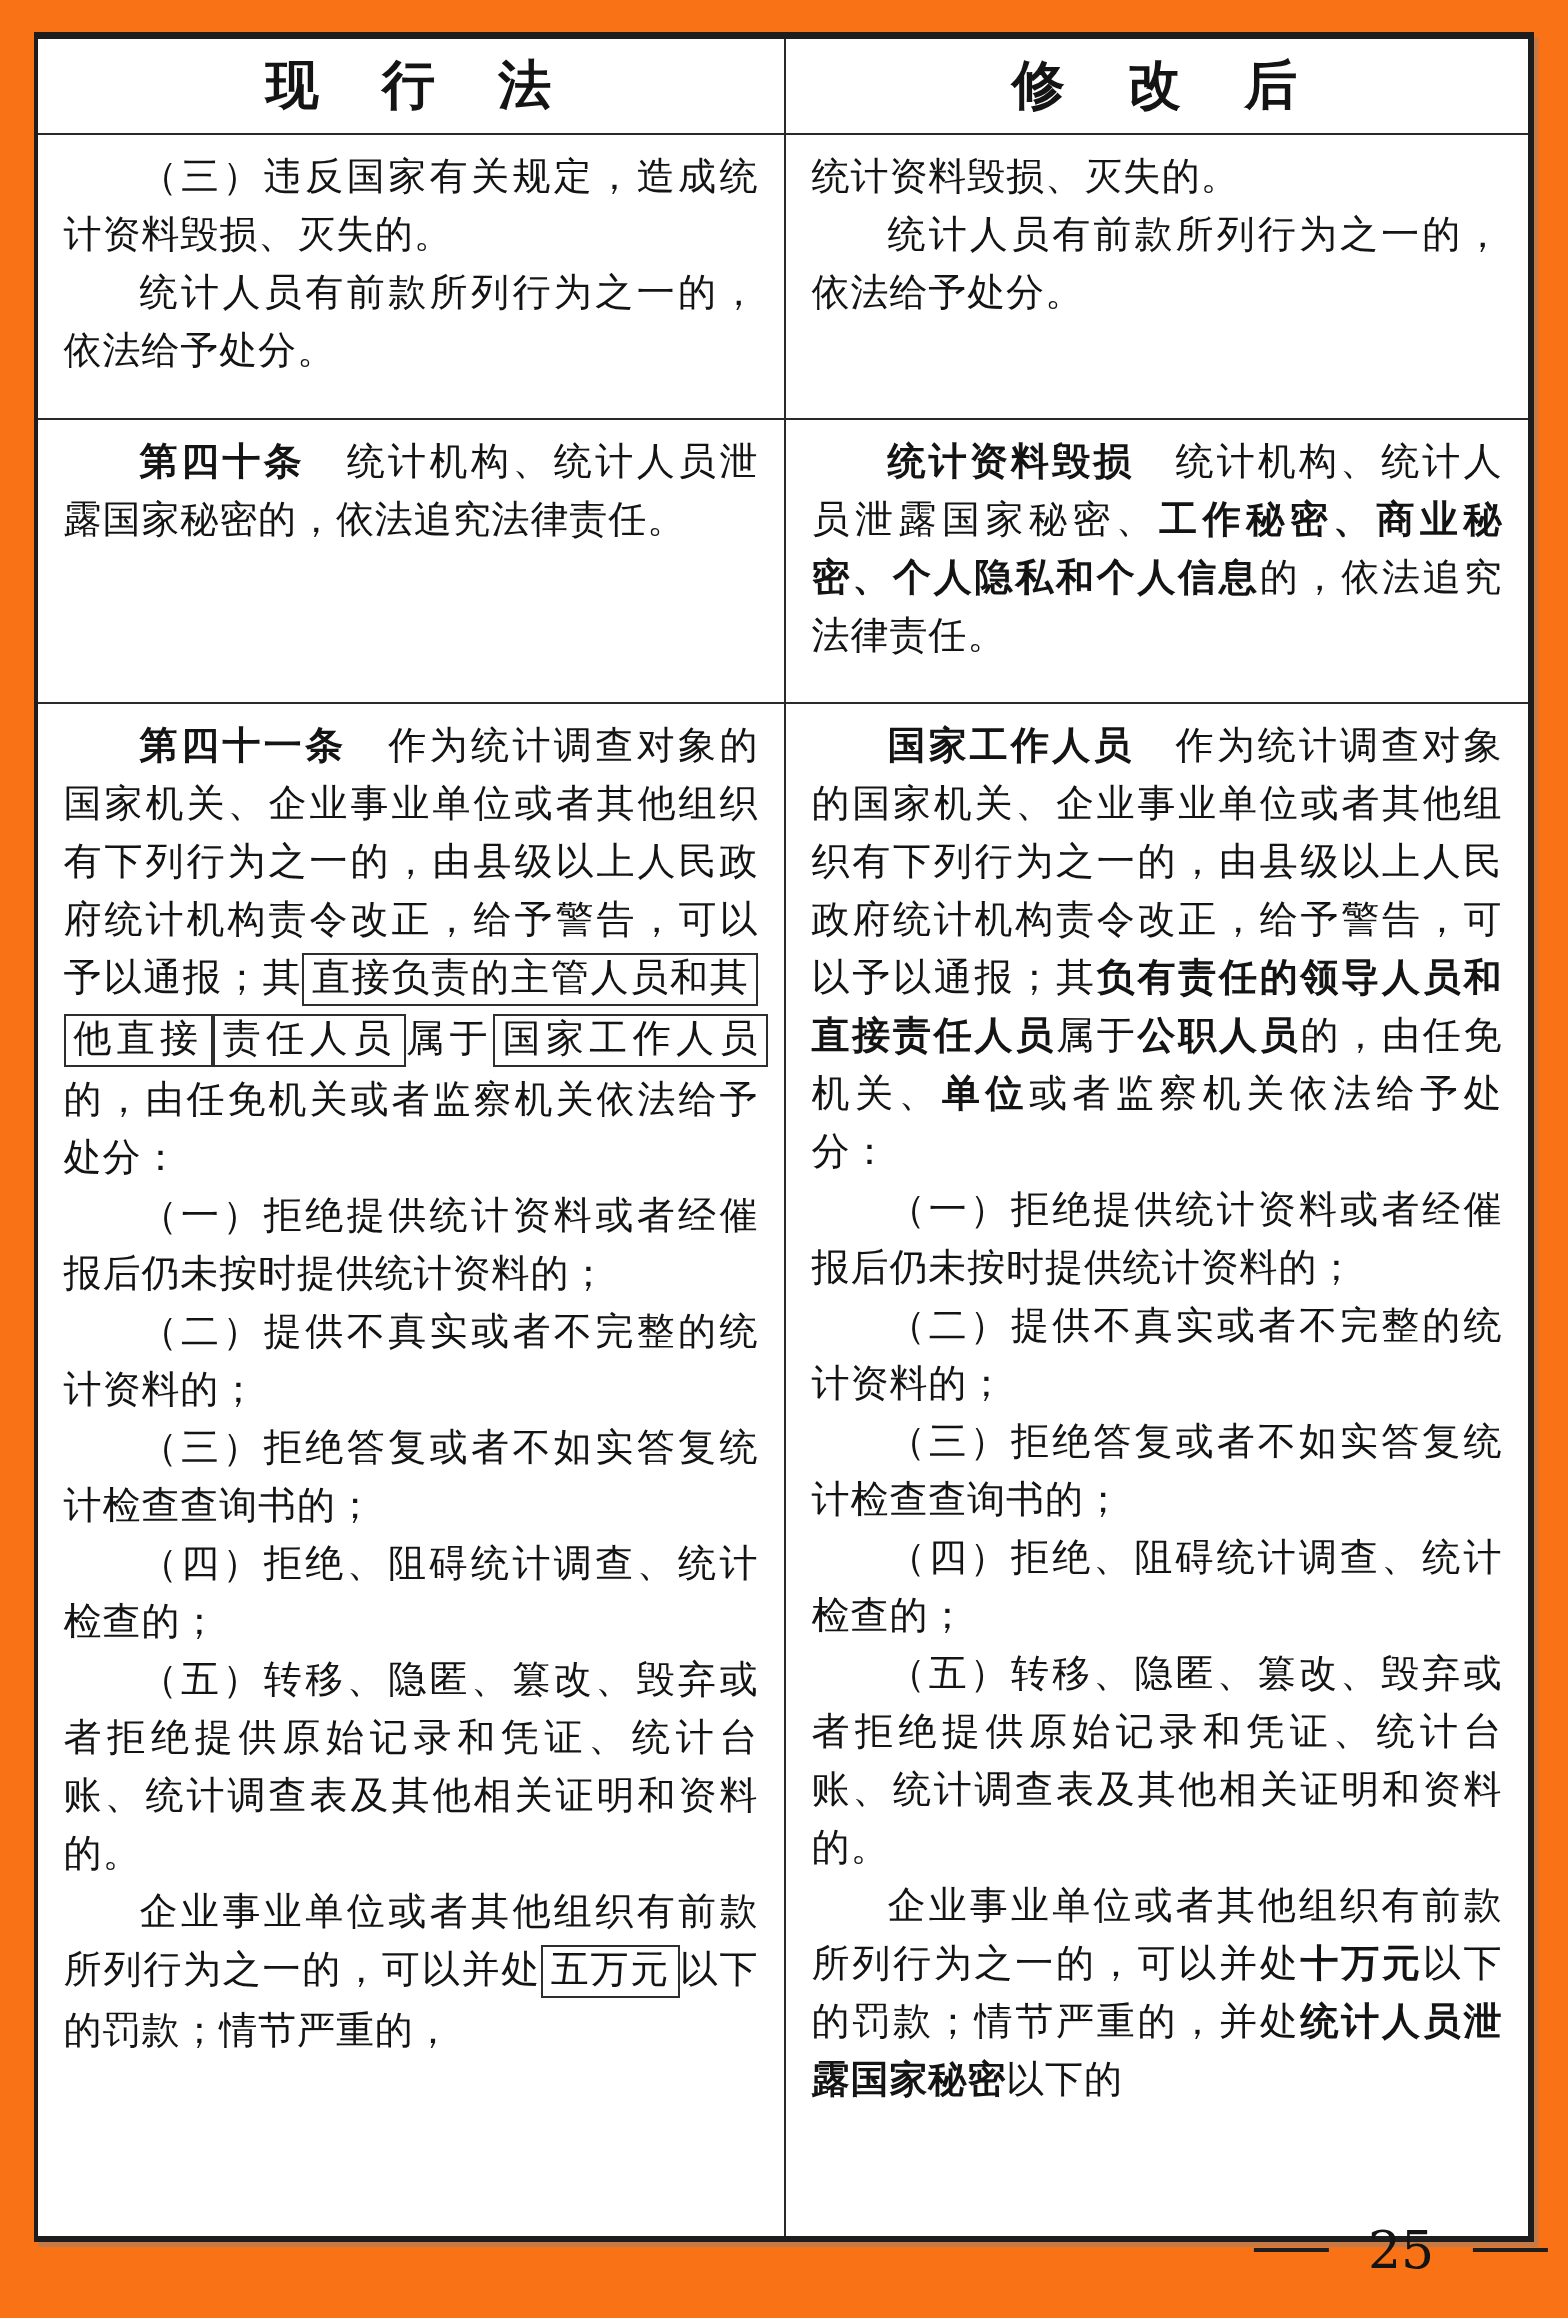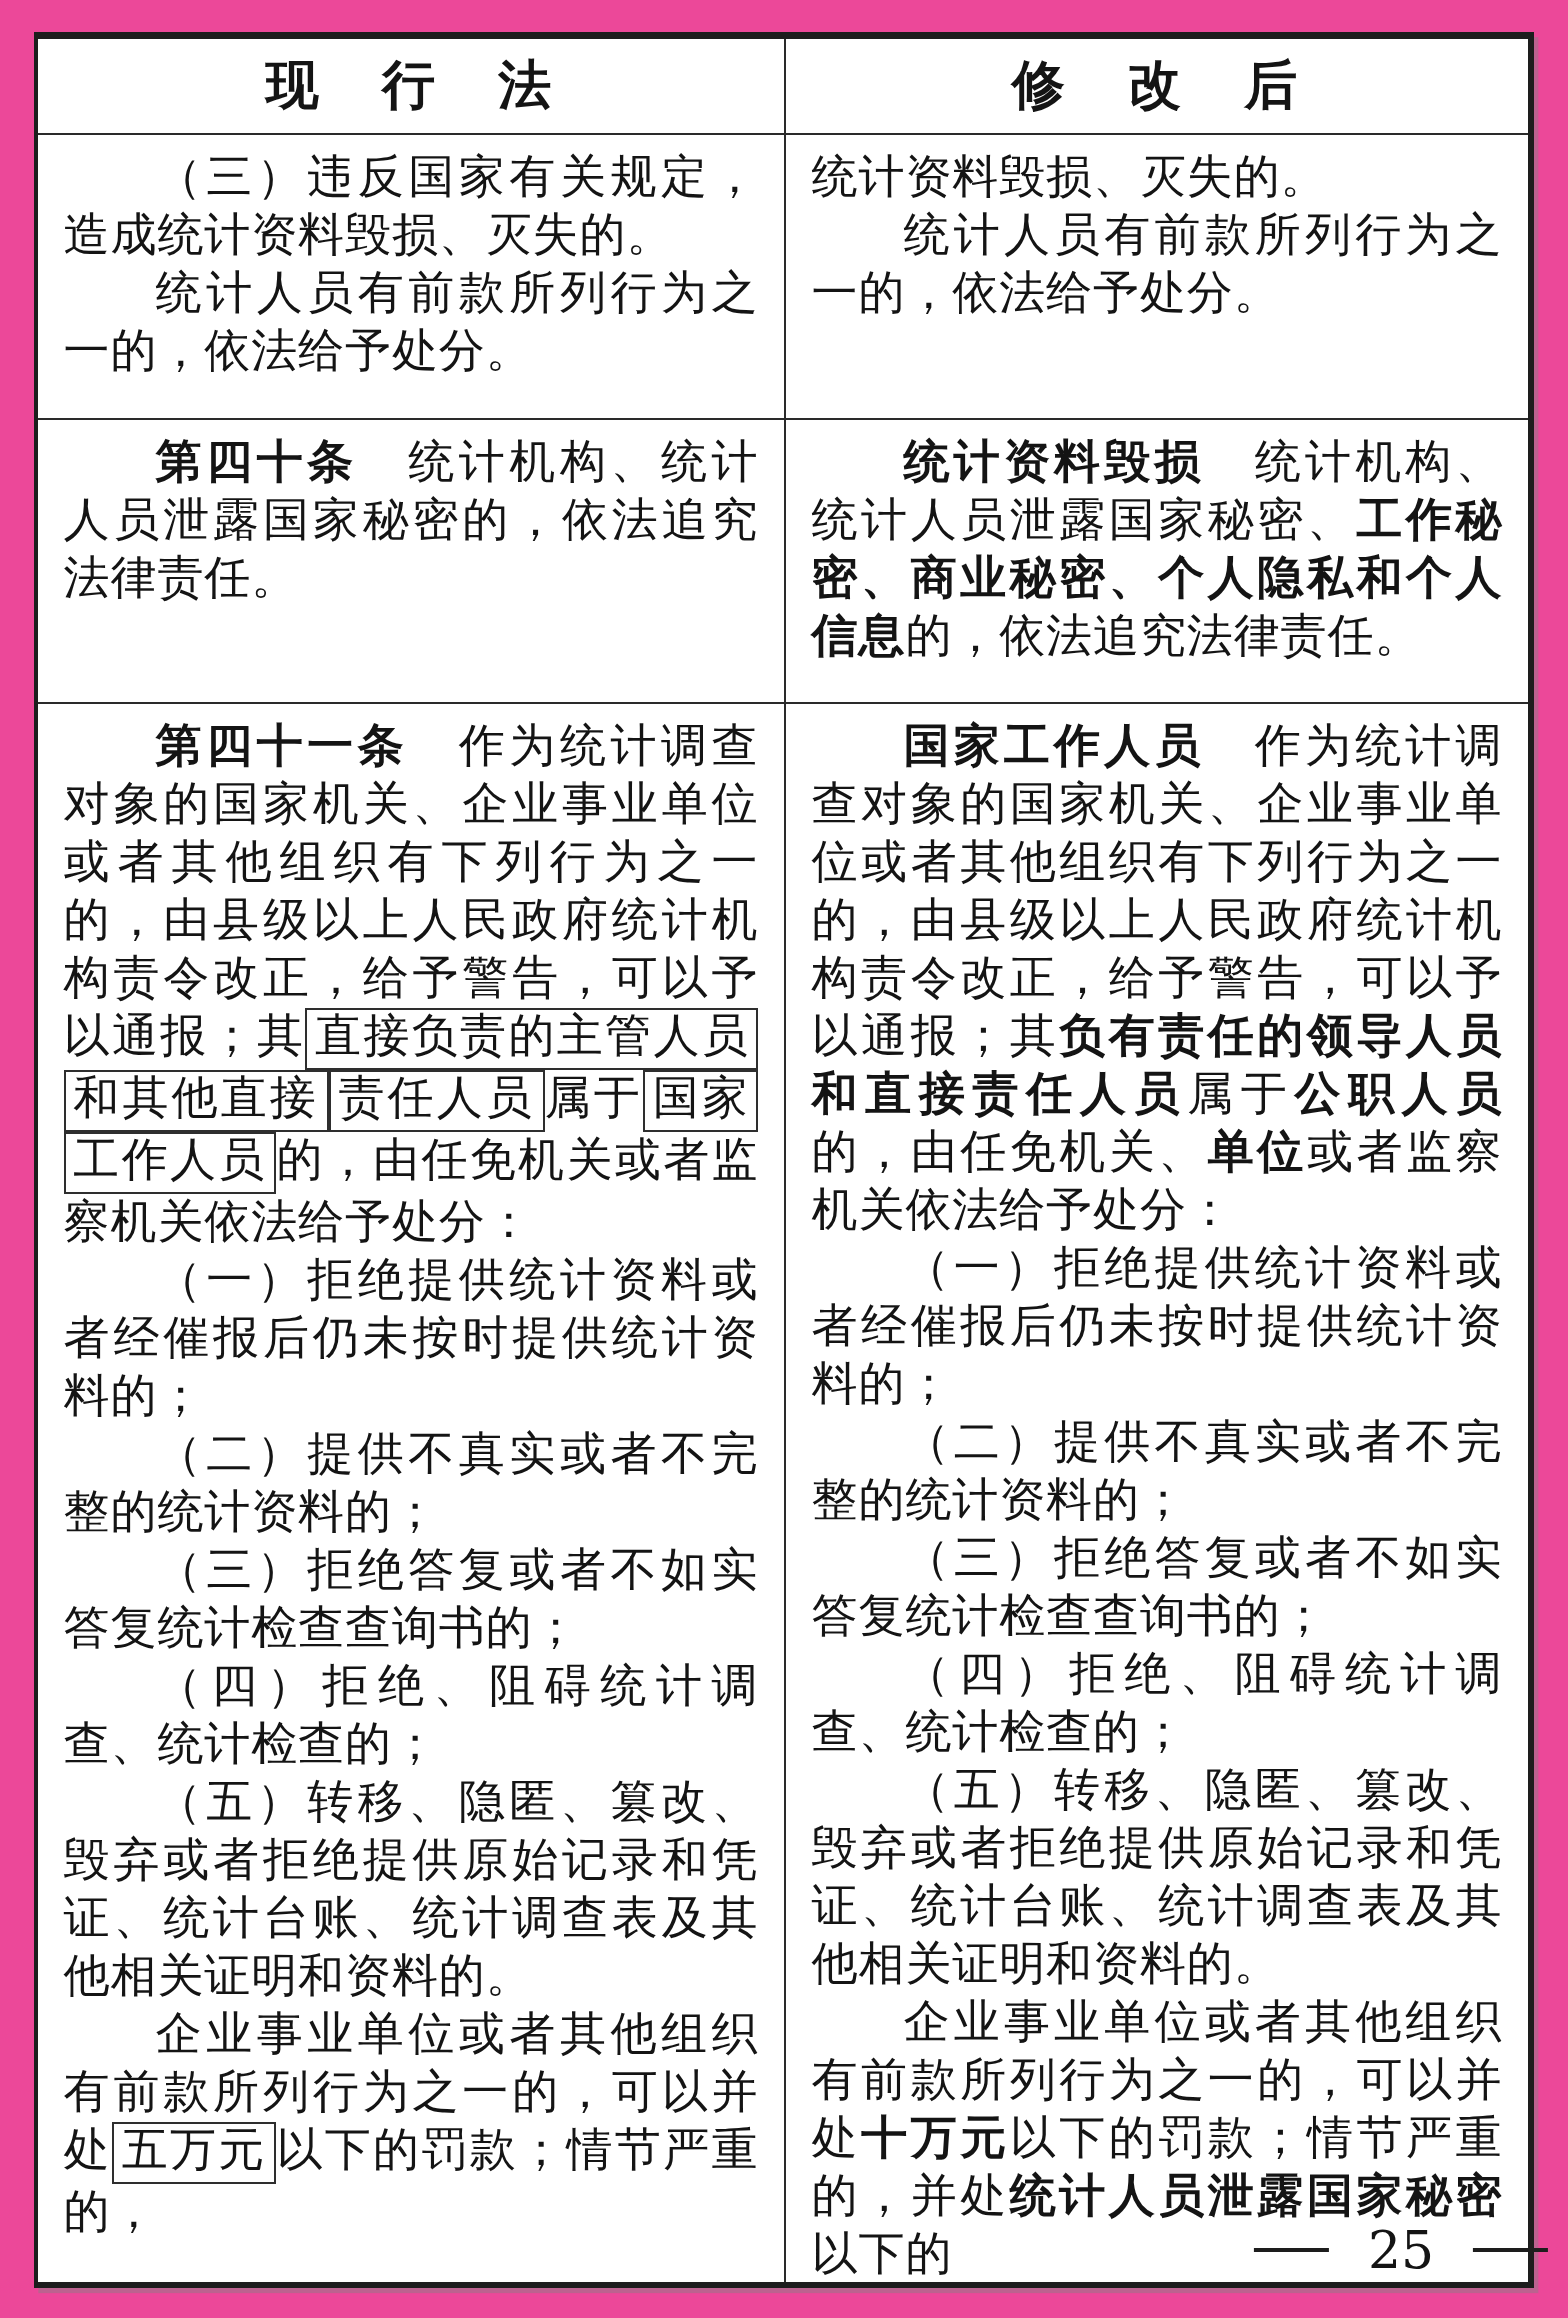--- a/index.html
+++ b/index.html
@@ -6,21 +6,21 @@
   body {
     width: 1568px; height: 2319px;
     background: #ffffff;
     color: #141414;
     font-family: "DejaVu Serif", "Liberation Serif", serif;
   }
   .sheet {
     position: relative;
     width: 1568px; height: 2319px;
     overflow: hidden;
-    background: #ec4899;
+    background: #f97316;
   }
   table.cmp {
     position: absolute;
     left: 34px; top: 32px;
     width: 1495px;
     border-collapse: collapse;
     table-layout: fixed;
     background: #fff;
     border-top: 7.7px solid #1d1d1d;
     border-bottom: 6.8px solid #1d1d1d;
@@ -42,21 +42,21 @@
     font-size: 53px;
     font-weight: bold;
     font-family: "DejaVu Sans", "Liberation Sans", sans-serif;
     letter-spacing: 5.1px;
   }
   tr.r1 td { height: 271px; }
   tr.r2 td { height: 270px; }
   tr.r3 td { height: 1520px; }
   .para {
     margin: 0;
-    font-size: 46px;
+    font-size: 38px;
     line-height: 58px;
     text-align: justify;
     text-justify: inter-character;
     letter-spacing: 0.9px;
   }
   .para.indent { text-indent: 2em; }
   .b {
     font-weight: bold;
     font-family: "DejaVu Sans", "Liberation Sans", sans-serif;
   }

